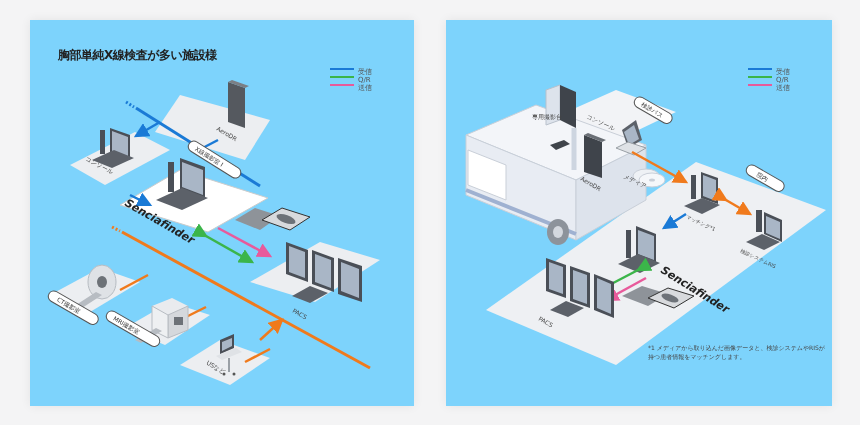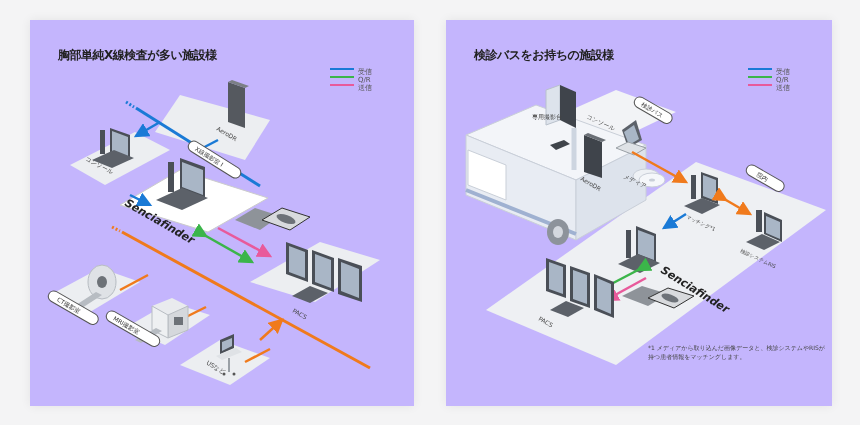--- a/index.html
+++ b/index.html
@@ -1,17 +1,17 @@
 <!DOCTYPE html>
 <html><head>
 <meta charset="utf-8">
 <style>
   html,body{margin:0;padding:0;}
   body{width:860px;height:425px;background:#f4f4f5;font-family:"DejaVu Sans",sans-serif;position:relative;overflow:hidden;}
-  .card{position:absolute;top:20px;background:#c4b5fd;box-shadow:0 0 10px rgba(0,0,0,0.07);}
+  .card{position:absolute;top:20px;background:#7dd3fc;box-shadow:0 0 10px rgba(0,0,0,0.07);}
   .card.left{left:30px;width:384px;height:386px;}
   .card.right{left:446px;width:386px;height:386px;}
   .title{position:absolute;left:28px;top:27px;font-size:12px;font-weight:bold;color:#222;letter-spacing:-0.5px;}
   .legend{position:absolute;right:42px;top:48px;font-size:7px;color:#555;line-height:8px;}
   .legend .row{display:flex;align-items:flex-start;height:8px;}
   .legend .sw{display:inline-block;width:24px;height:2px;margin-right:4px;}
   svg.diagram{position:absolute;left:0;top:0;}
   .lbl{font-family:"DejaVu Sans",sans-serif;fill:#444;}
   .pill text{font-size:6px;fill:#333;}
   .note{position:absolute;left:202px;top:323px;font-size:6px;color:#444;line-height:9px;width:180px;}
@@ -147,21 +147,20 @@
       <polygon points="186,336 206,328 212,332 192,340" fill="#dfe2e6"></polygon>
       <line x1="199" y1="338" x2="199" y2="352" stroke="#9aa0a6" stroke-width="2"></line>
       <circle cx="194" cy="354" r="1.5" fill="#555"></circle>
         <circle cx="204" cy="354" r="1.5" fill="#555"></circle>
     </g>
     <text class="lbl" font-size="6" transform="translate(176,344) rotate(30)">USなど</text>
   </svg>
 </div>
 
 <div class="card right">
-  <div class="title">検診バスをお持ちの施設様</div>
   <div class="legend">
     <div class="row">
         <span class="sw" style="background:#1a7ad6"></span>
         <span>受信</span>
       </div>
     <div class="row">
         <span class="sw" style="background:#3bb54a"></span>
         <span>Q/R</span>
       </div>
     <div class="row">

